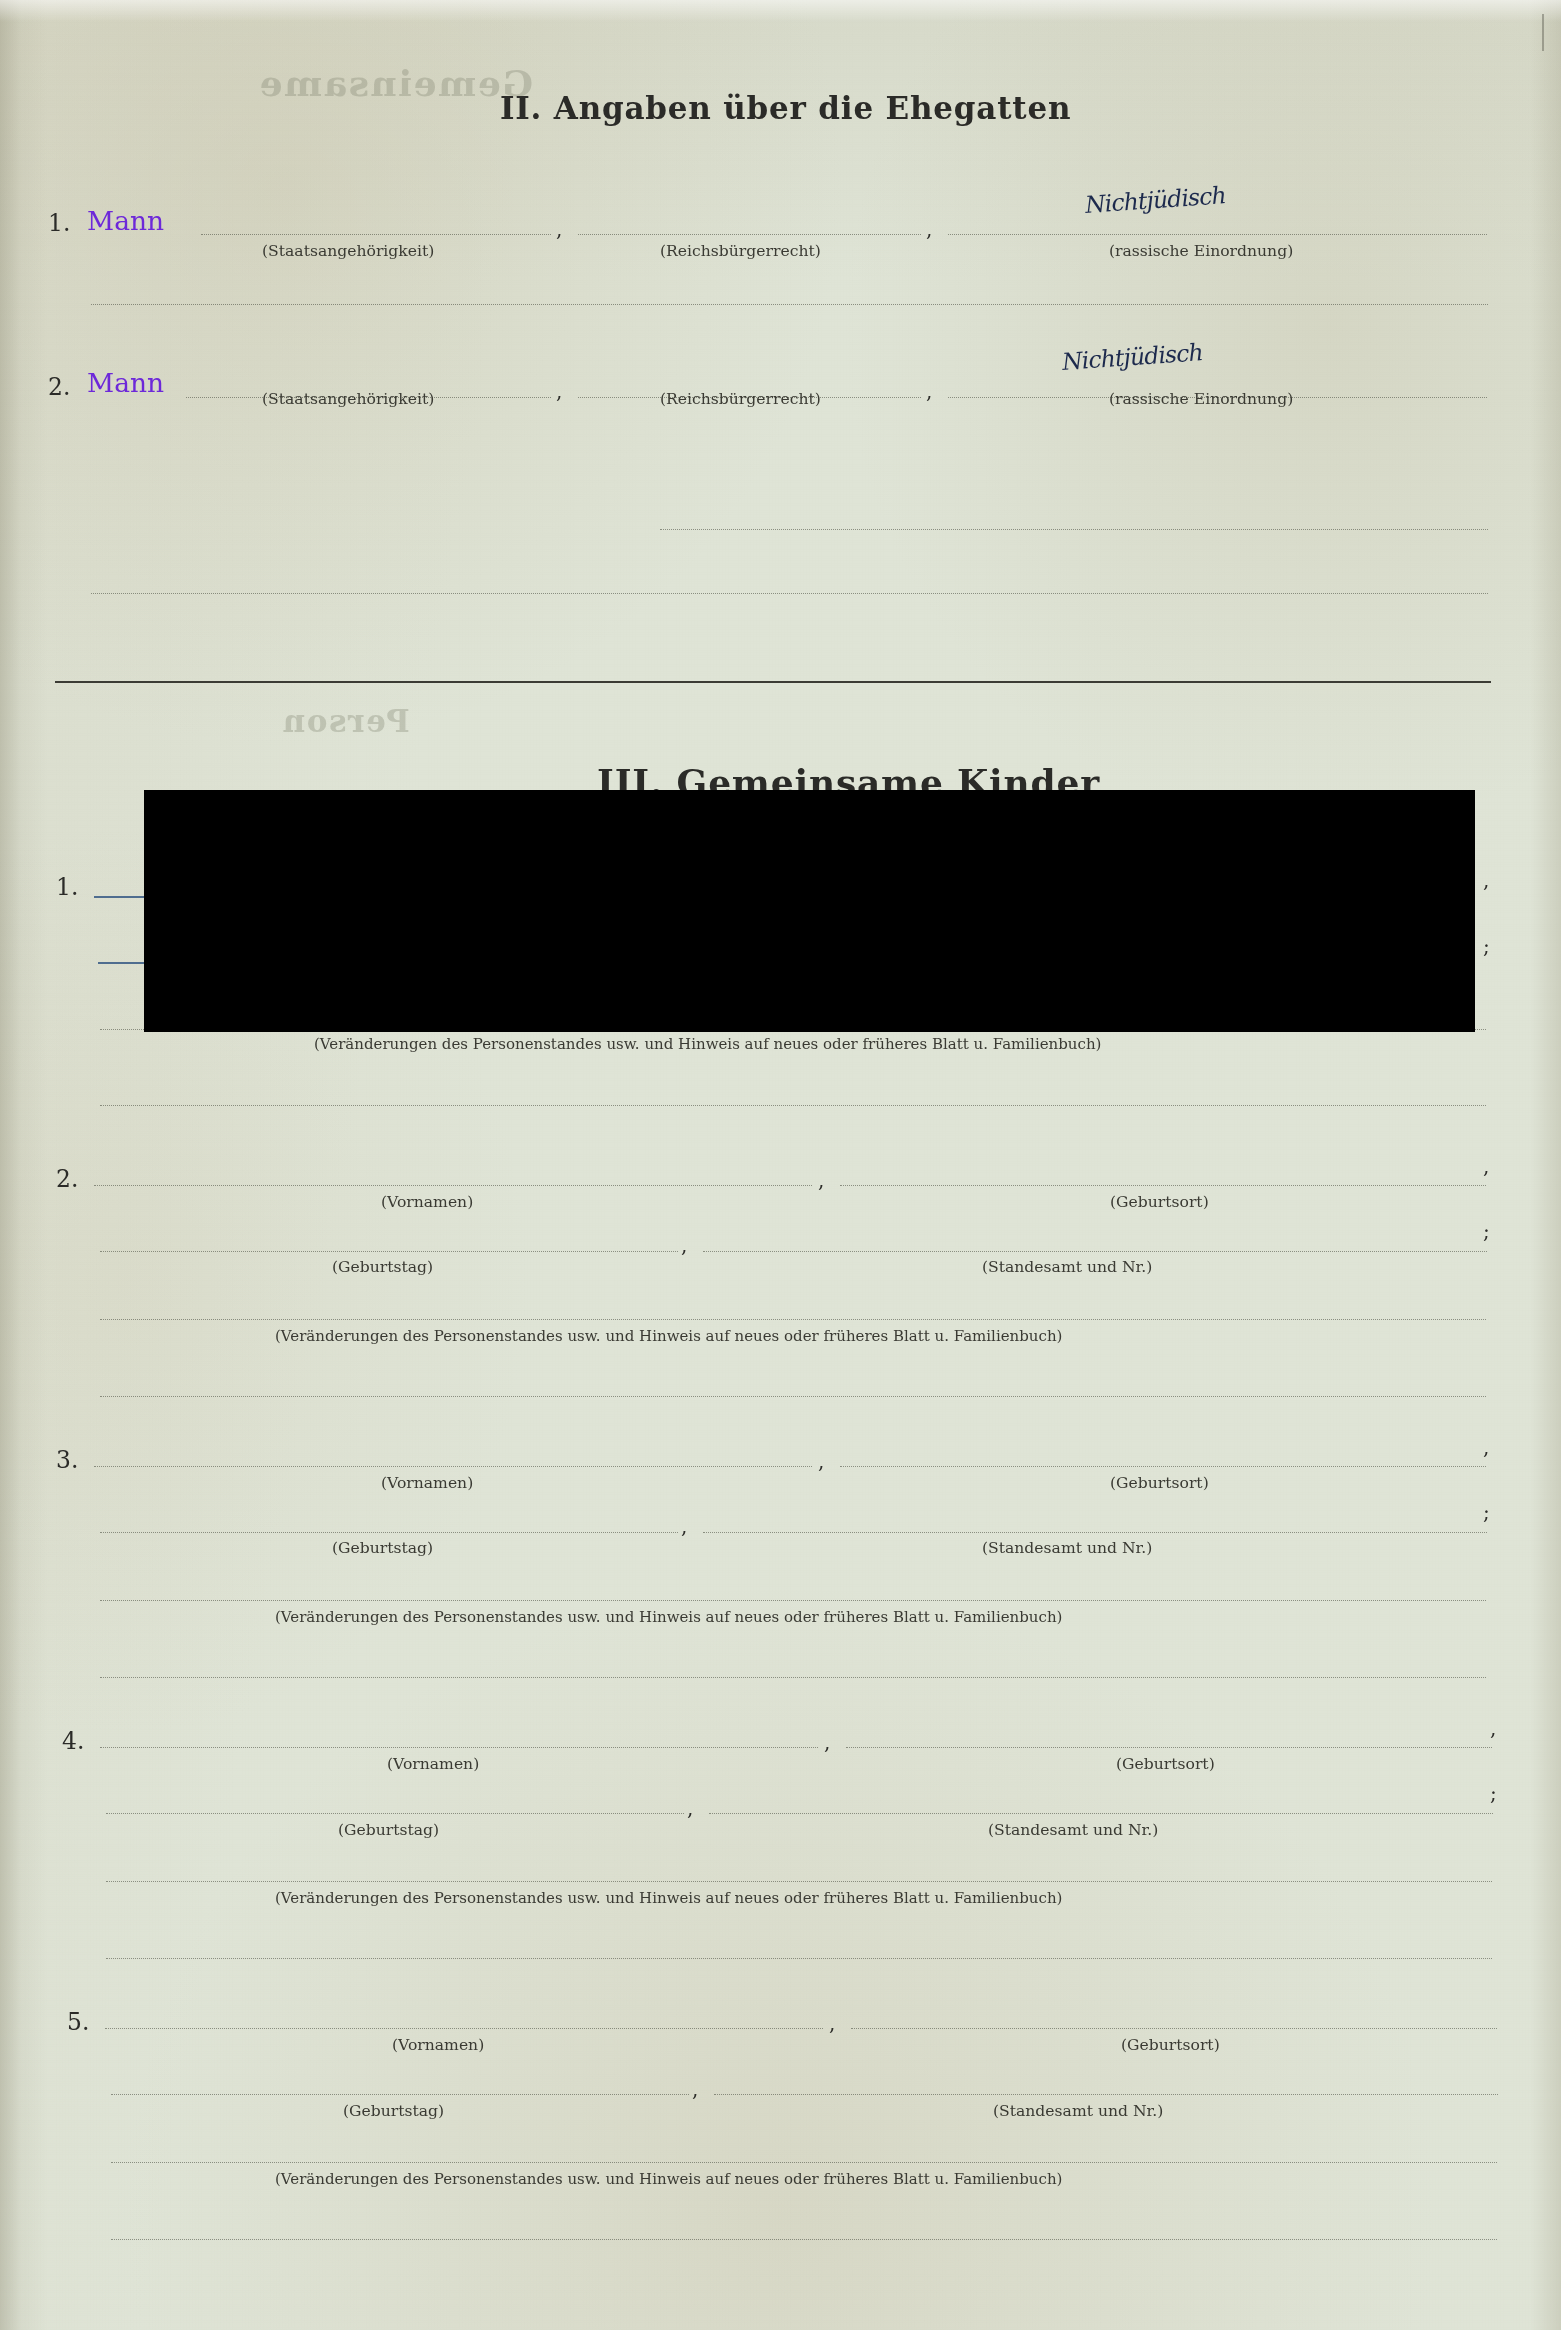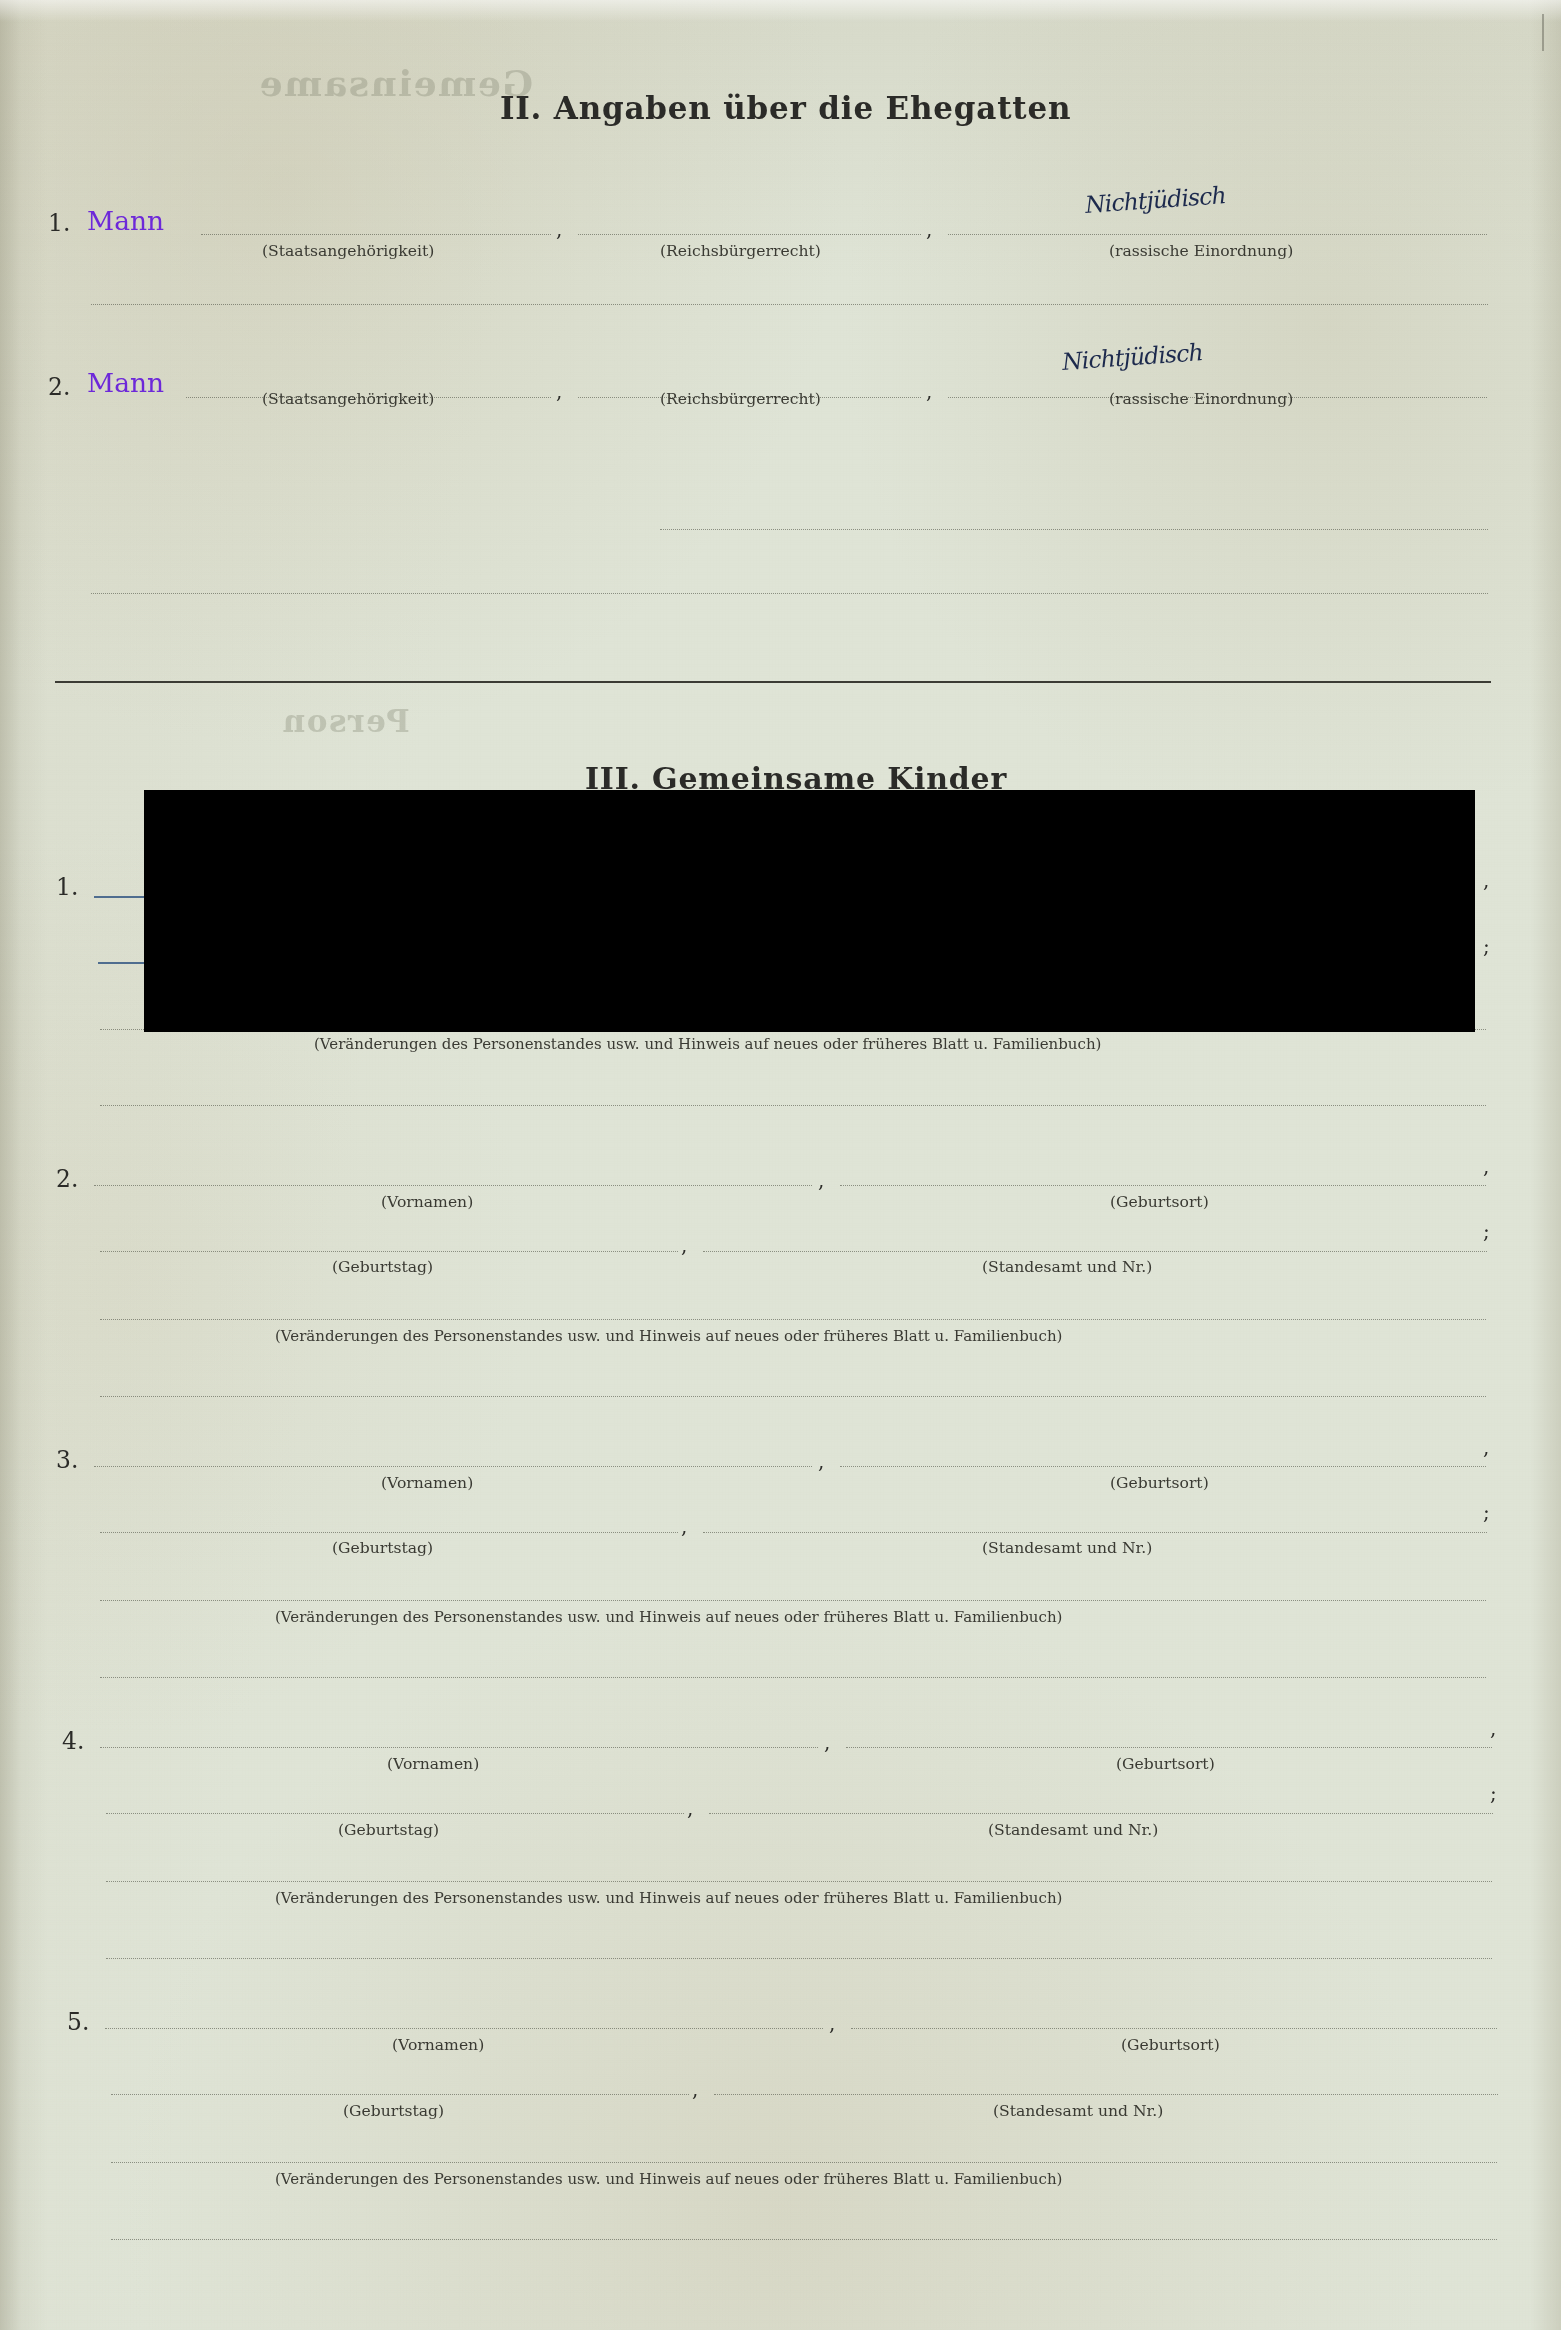--- a/index.html
+++ b/index.html
@@ -199,21 +199,21 @@
 
     <span class="sub" style="left:262px; top:390px;">(Staatsangehörigkeit)</span>
     <span class="sub" style="left:660px; top:390px;">(Reichsbürgerrecht)</span>
     <span class="sub" style="left:1109px; top:390px;">(rassische Einordnung)</span>
 
     <div class="dotline" style="left:660px; top:529px; width:828px;"></div>
     <div class="dotline" style="left:91px; top:593px; width:1397px;"></div>
 
     <div class="rule" style="left:55px; top:681px; width:1436px;"></div>
 
-    <h2 class="section-title" style="left:585px; top:761px; font-size:30px;">III. Gemeinsame Kinder</h2>
+    <h2 class="section-title" style="left:597px; top:761px; font-size:36px;">III. Gemeinsame Kinder</h2>
 
     <span class="num" style="left:56px; top:873px;">1.</span>
     <div class="blue-line" style="left:94px; top:896px; width:55px;"></div>
     <span class="comma" style="left:1483px; top:868px;">,</span>
 
     <div class="blue-line" style="left:98px; top:962px; width:52px;"></div>
     <span class="comma" style="left:1483px; top:934px;">;</span>
 
     <div class="dotline" style="left:100px; top:1029px; width:1386px;"></div>
     <span class="sub" style="left:314px; top:1035px; font-size:15px;">(Veränderungen des Personenstandes usw. und Hinweis auf neues oder früheres Blatt u. Familienbuch)</span>

